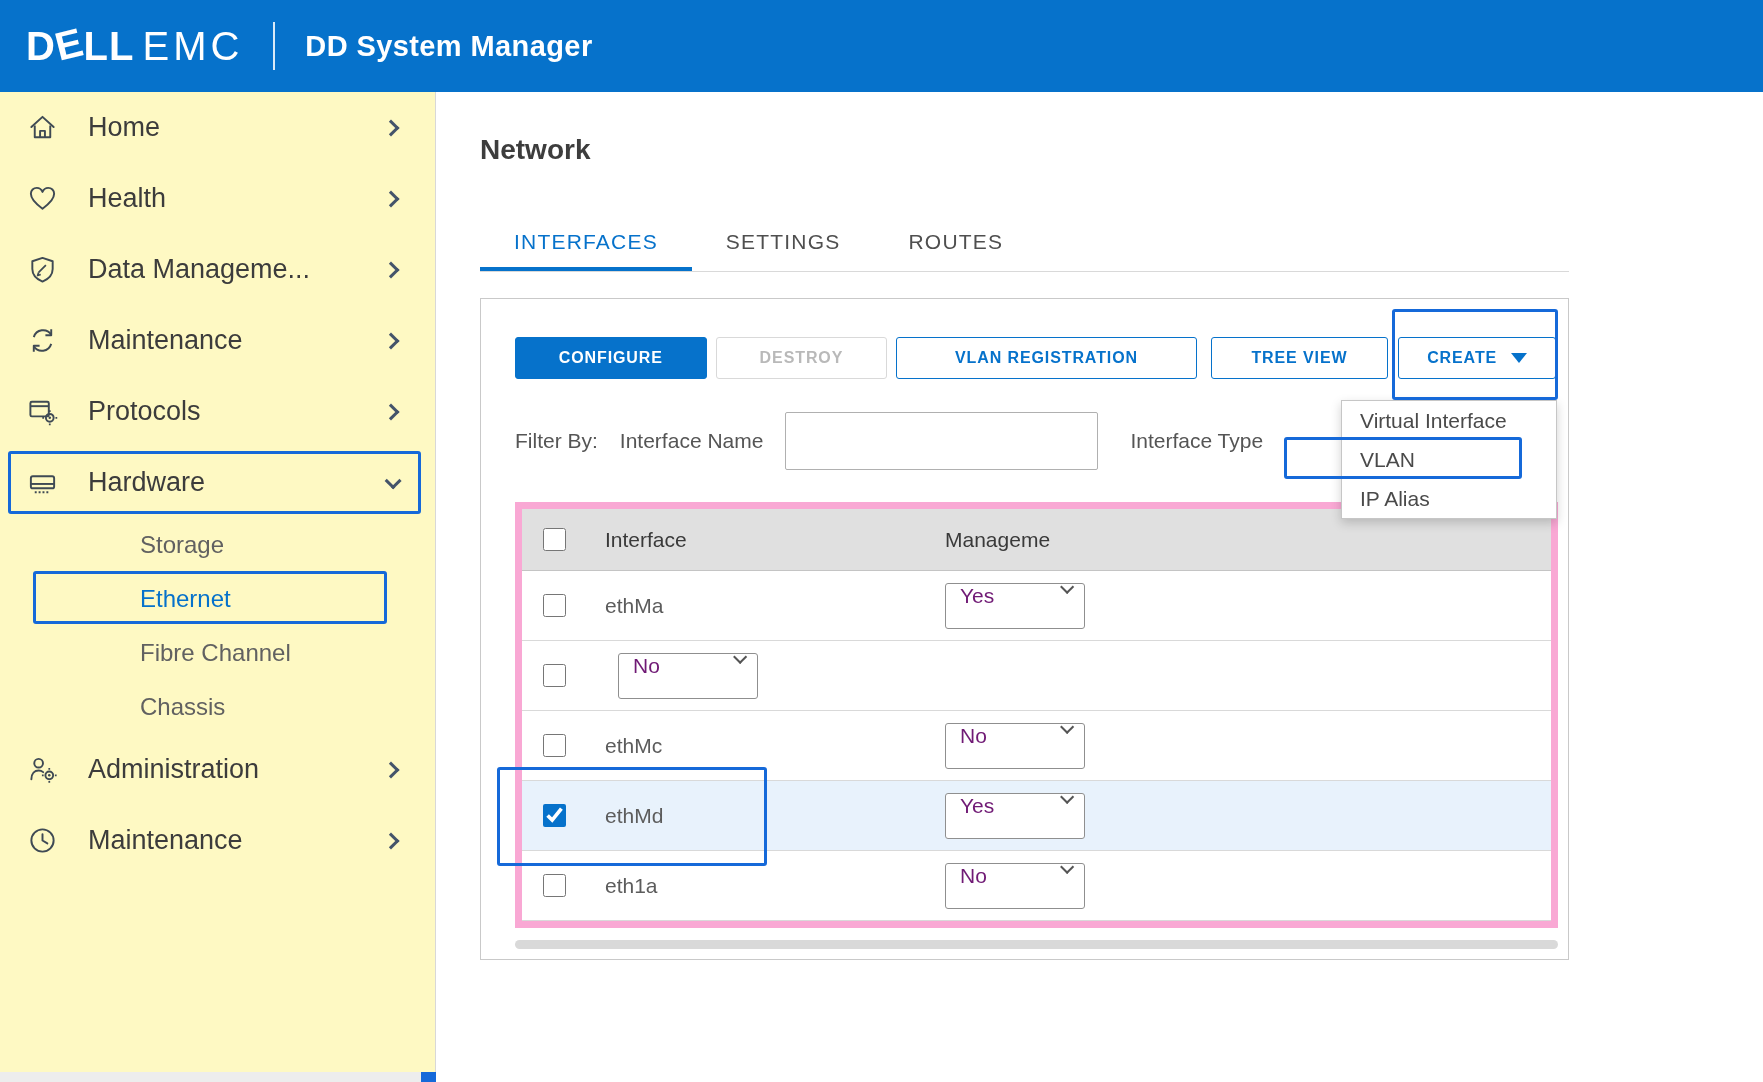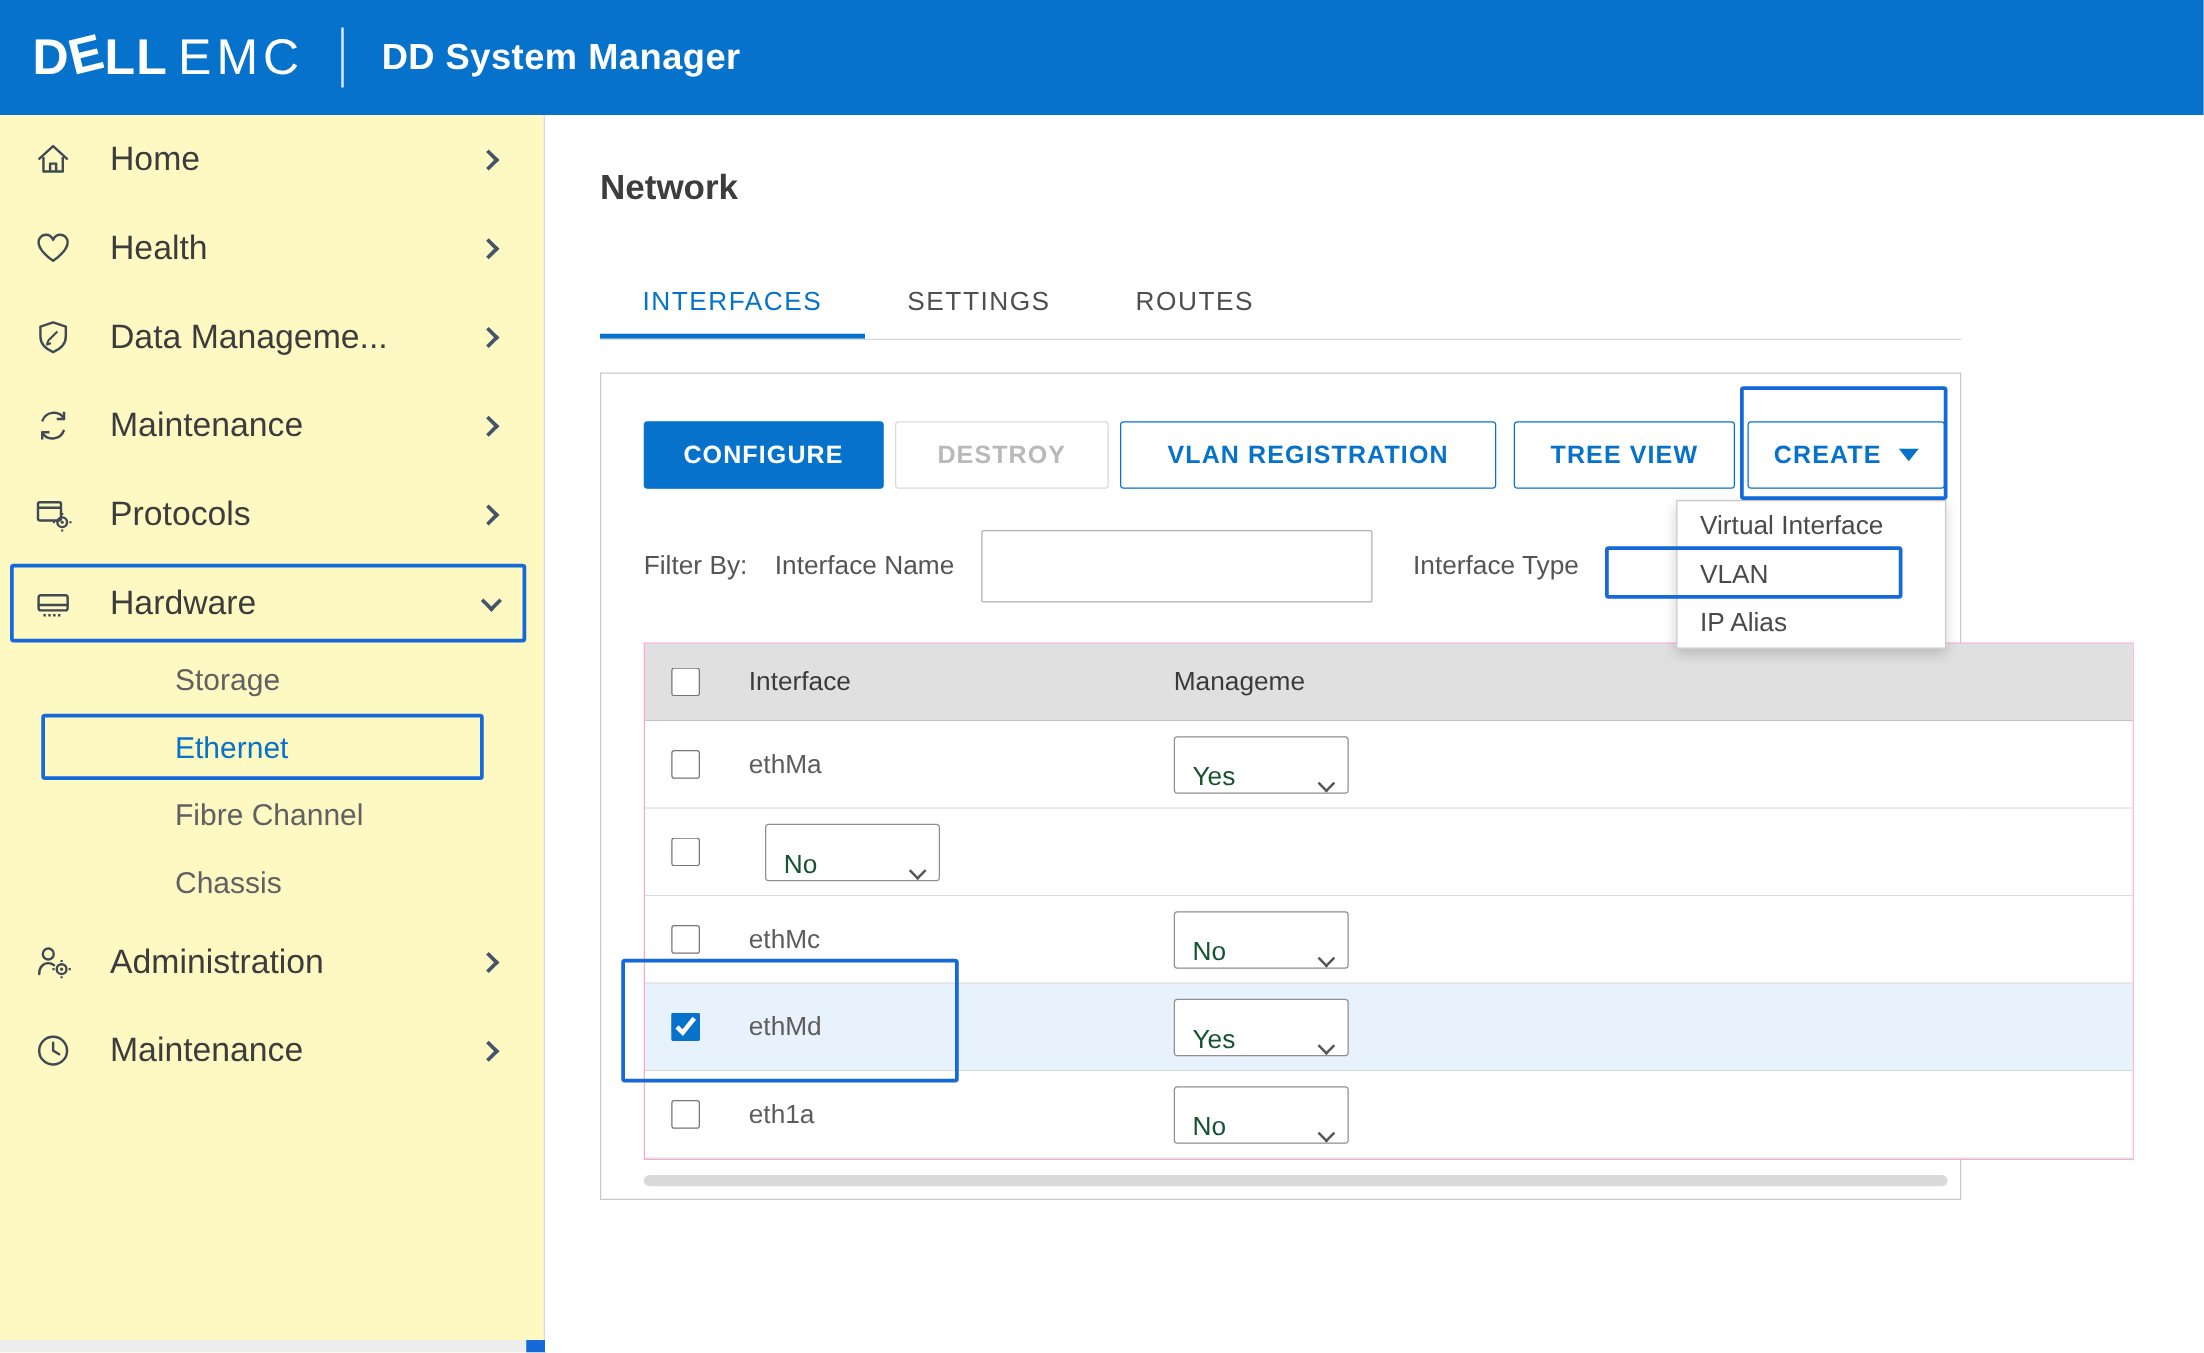--- a/index.html
+++ b/index.html
@@ -43,52 +43,52 @@
   .tabs{position:absolute;left:44px;top:132px;display:flex;}
   .tab{padding:6px 34px 13px;font-size:21px;letter-spacing:1.2px;color:#4f4f4f;border-bottom:4px solid transparent;cursor:pointer;}
   .tab.active{color:var(--blue);border-bottom-color:var(--blue);}
   .tabs-rule{position:absolute;left:44px;top:179px;width:1089px;height:1px;background:#d9d9d9;}
 
   .panel{position:absolute;left:44px;top:206px;width:1089px;height:662px;border:1px solid var(--border);background:#fff;
     padding:38px 12px 0 34px;}
 
   
   .toolbar{display:flex;}
-  .btn{height:54px;border-radius:3px;font-size:20px;font-weight:700;letter-spacing:.9px;
+  .btn{height:42px;border-radius:3px;font-size:16px;font-weight:700;letter-spacing:.9px;
     display:flex;align-items:center;justify-content:center;cursor:pointer;background:#fff;}
   .btn-primary{width:192px;background:var(--blue);color:#fff;border:1px solid var(--blue);margin-right:9px;}
   .btn-disabled{width:172px;color:#b9b9b9;border:1px solid #d9d9d9;margin-right:9px;cursor:default;}
   .btn-outline{color:var(--blue);border:1px solid var(--blue);}
   .btn-ddns{width:301px;margin-right:14px;}
   .btn-tree{width:178px;margin-right:10px;}
   .btn-create{width:158px;}
   .caret-down{width:0;height:0;border-left:8px solid transparent;border-right:8px solid transparent;
     border-top:10px solid var(--blue);margin-left:14px;}
 
   
   .filter-row{display:flex;align-items:center;margin-top:32px;height:60px;font-size:21px;color:#555;}
   .filter-by{margin-right:22px;}
   .iface-name-lbl{margin-right:22px;}
   .filter-input{width:313px;height:58px;border:1px solid #b0b0b0;border-radius:2px;font-size:21px;padding:0 12px;
     font-family:"Liberation Sans",sans-serif;outline:none;}
   .iface-type-lbl{margin-left:32px;}
 
   
-  .itable{margin-top:31px;width:1192px;border:1px solid #f9a8d4;}
+  .itable{margin-top:31px;width:1043px;border:7px solid #f9a8d4;}
   .thead{display:grid;grid-template-columns:65px 327px 1fr;height:62px;background:#e0e0e0;
     align-items:center;font-size:21px;color:#3a3a3a;border-bottom:1px solid #c4c4c4;}
   .trow{display:grid;grid-template-columns:65px 327px 1fr;height:70px;align-items:center;
     font-size:21px;color:var(--txt2);border-bottom:1px solid #d9d9d9;background:#fff;}
   .trow.highlight{background:#e8f2fc;}
   .cell-cb{display:flex;justify-content:center;align-items:center;}
   input[type="checkbox"]{width:23px;height:23px;accent-color:var(--blue);cursor:pointer;}
   .cell-name{padding-left:18px;}
   .cell-enabled{padding-left:31px;}
   .select{width:140px;height:46px;border:1px solid #8f8f8f;border-radius:3px;background:#fff;
-    display:flex;align-items:flex-end;justify-content:space-between;padding:0 14px;font-size:21px;color:#14532d;cursor:pointer;}
+    display:flex;align-items:flex-start;justify-content:space-between;padding:0 14px;font-size:21px;color:#701a75;cursor:pointer;}
   .sel-chev{width:10px;height:10px;border-right:2.5px solid #555;border-bottom:2.5px solid #555;
     transform:rotate(45deg) translateY(-3px);}
   .table-scrollbar{margin-top:12px;width:1043px;height:9px;background:#d9d9d9;border-radius:5px;}
 
   
   .create-menu{position:absolute;left:1341px;top:400px;width:216px;background:#fff;border:1px solid #c6c6c6;
     box-shadow:0 4px 10px rgba(0,0,0,.18);z-index:8;}
   .menu-item{height:39px;display:flex;align-items:center;padding-left:18px;font-size:21px;color:#4a4a4a;cursor:pointer;}
 
   

